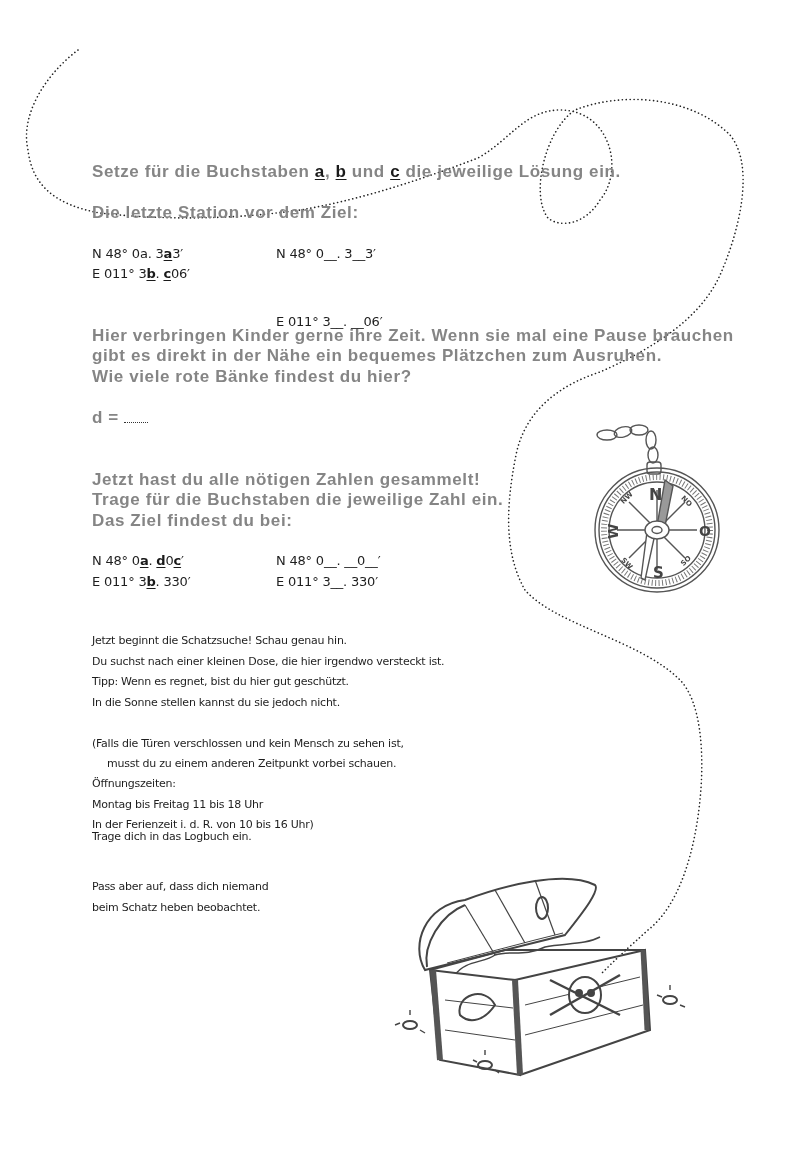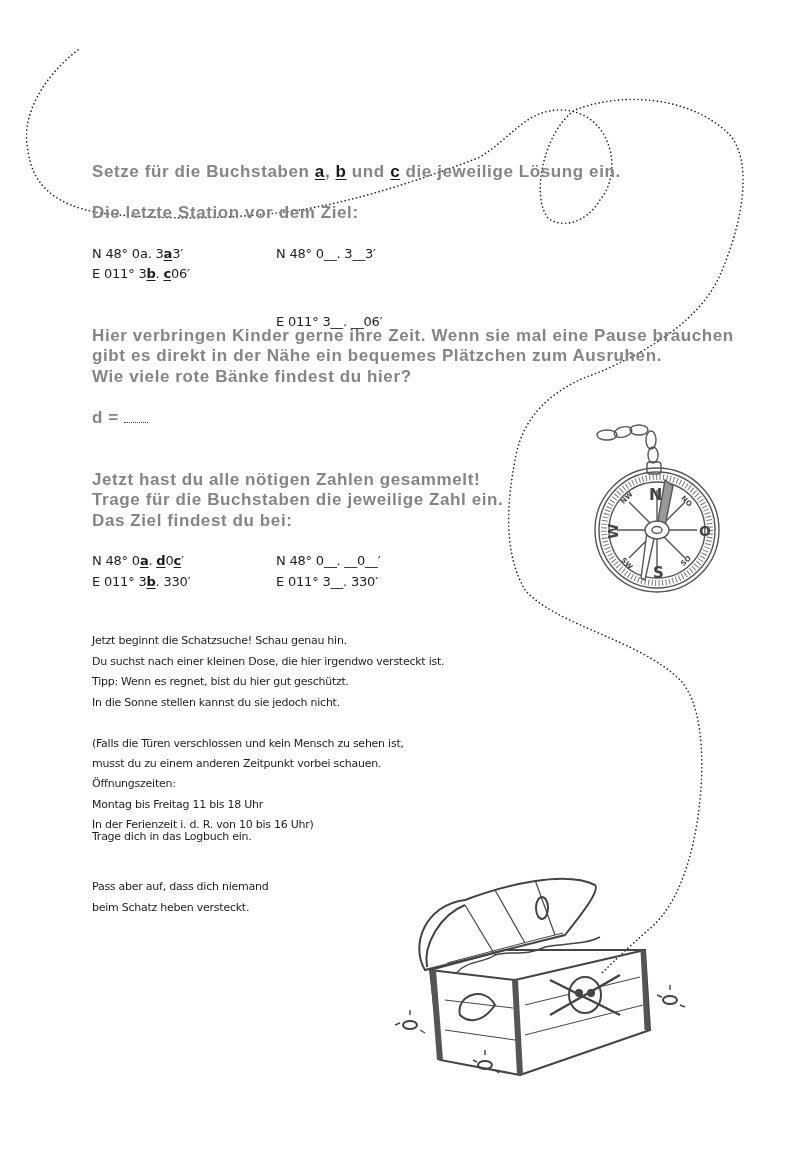--- a/index.html
+++ b/index.html
@@ -61,28 +61,28 @@
 </div>
 <div class="coord" style="left:276px; top:551px;">N 48° 0__. __0__′</div>
 <div class="coord" style="left:276px; top:572px;">E 011° 3__. 330′</div>
 
 <div class="body" style="top:631px;">Jetzt beginnt die Schatzsuche! Schau genau hin.</div>
 <div class="body" style="top:652px;">Du suchst nach einer kleinen Dose, die hier irgendwo versteckt ist.</div>
 <div class="body" style="top:672px;">Tipp: Wenn es regnet, bist du hier gut geschützt.</div>
 <div class="body" style="top:693px;text-align:center;">In die Sonne stellen kannst du sie jedoch nicht.</div>
 
 <div class="body" style="top:734px;">(Falls die Türen verschlossen und kein Mensch zu sehen ist,</div>
-<div class="body" style="top:754px;">musst du zu einem anderen Zeitpunkt vorbei schauen.</div>
+<div class="body" style="top:754px;margin-left:15px;">musst du zu einem anderen Zeitpunkt vorbei schauen.</div>
 <div class="body" style="top:774px;text-align:center;">Öffnungszeiten:</div>
 <div class="body" style="top:795px;">Montag bis Freitag 11 bis 18 Uhr</div>
 <div class="body" style="top:815px;">In der Ferienzeit i. d. R. von 10 bis 16 Uhr)</div>
 
 <div class="body" style="top:827px;">Trage dich in das Logbuch ein.</div>
 <div class="body" style="top:877px;">Pass aber auf, dass dich niemand</div>
-<div class="body" style="top:898px;">beim Schatz heben versteckt.</div>
+<div class="body" style="top:898px;">beim Schatz heben beobachtet.</div>
 
 <svg class="illus" style="left:585px; top:420px;" width="150" height="180" viewBox="0 0 150 180">
   <g fill="none" stroke="#555" stroke-width="1.4">
 
     <ellipse cx="22" cy="15" rx="10" ry="5"></ellipse>
     <ellipse cx="38" cy="12" rx="9" ry="5" transform="rotate(-15 38 12)"></ellipse>
     <ellipse cx="54" cy="10" rx="9" ry="5"></ellipse>
     <ellipse cx="66" cy="20" rx="5" ry="9"></ellipse>
     <ellipse cx="68" cy="35" rx="5" ry="8"></ellipse>
 

